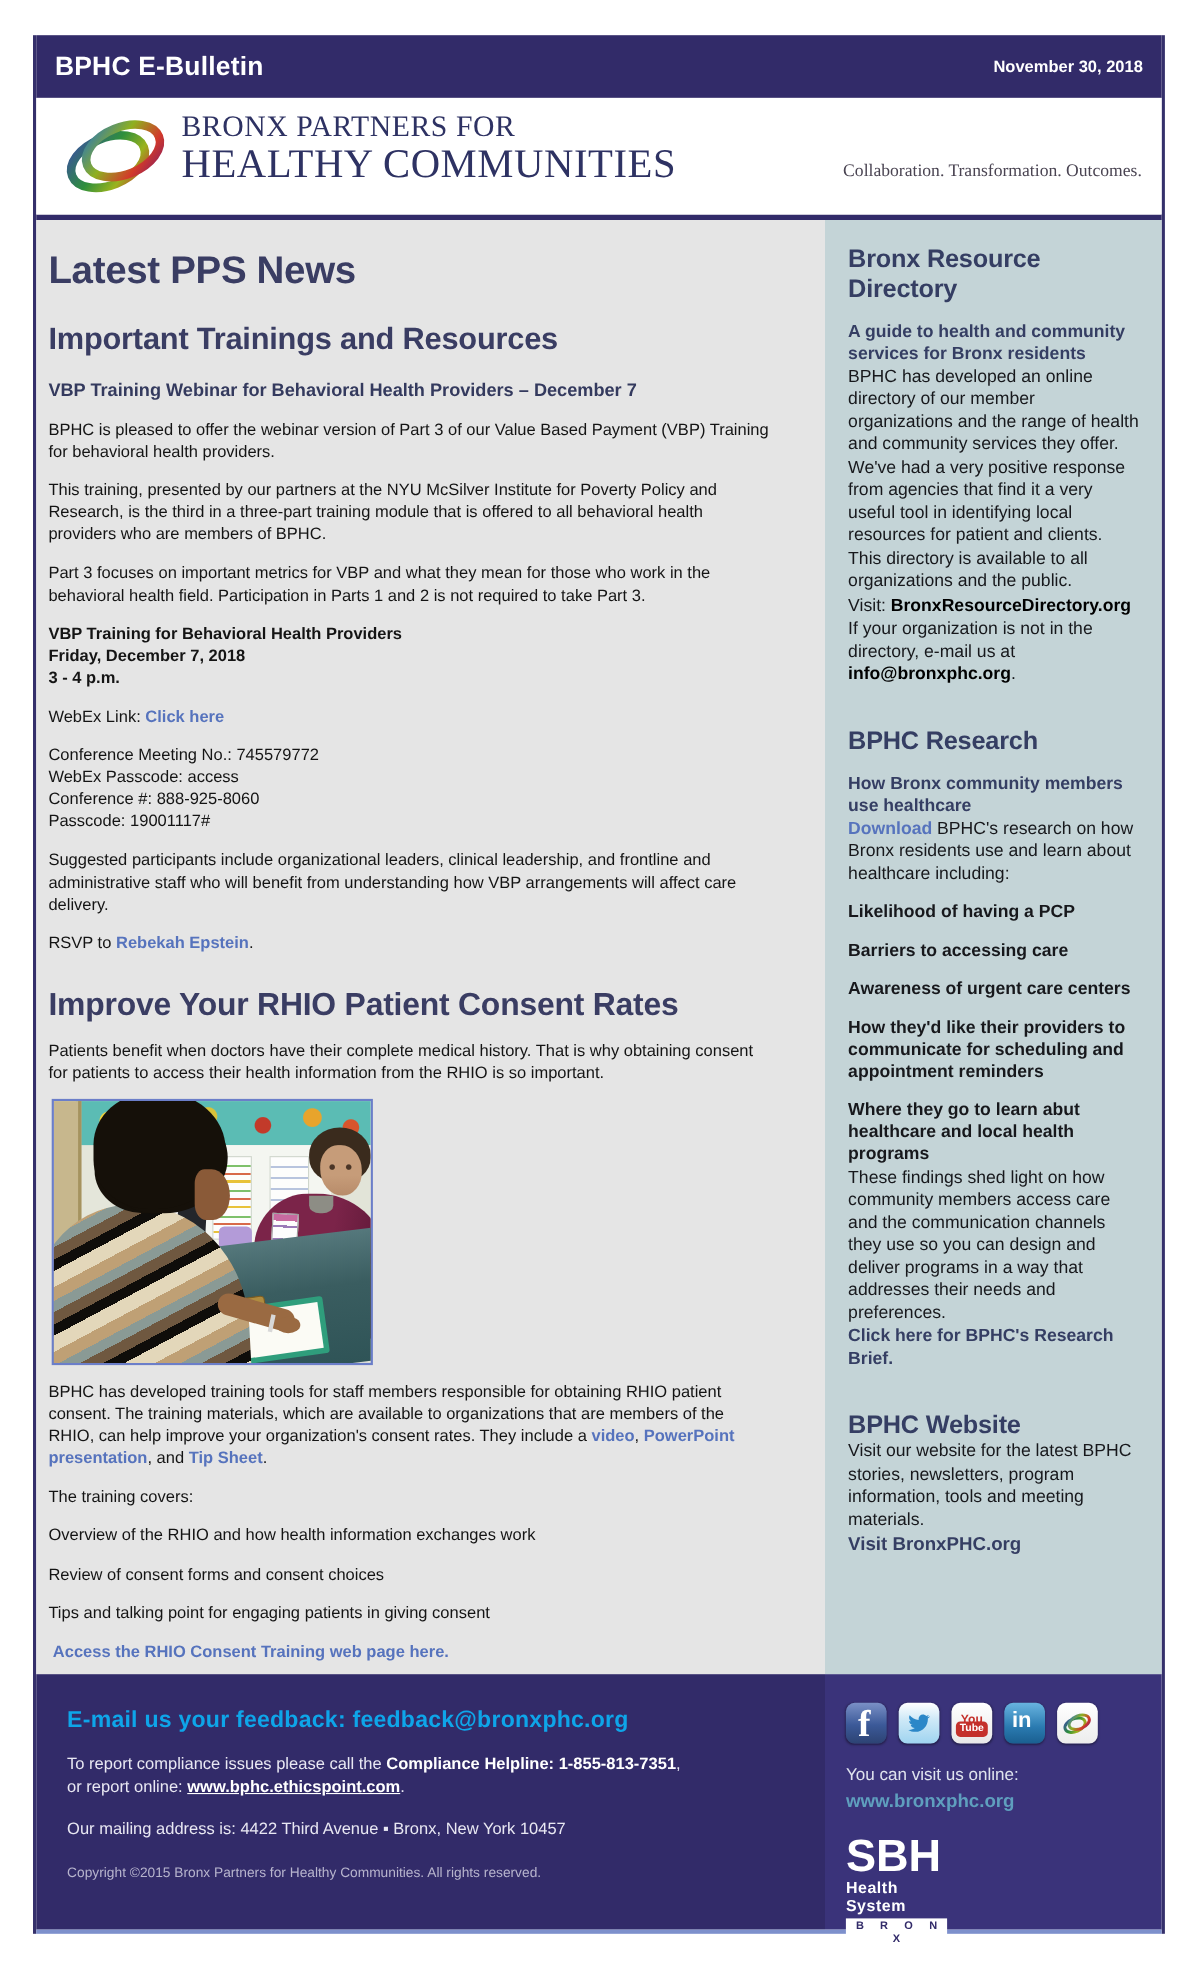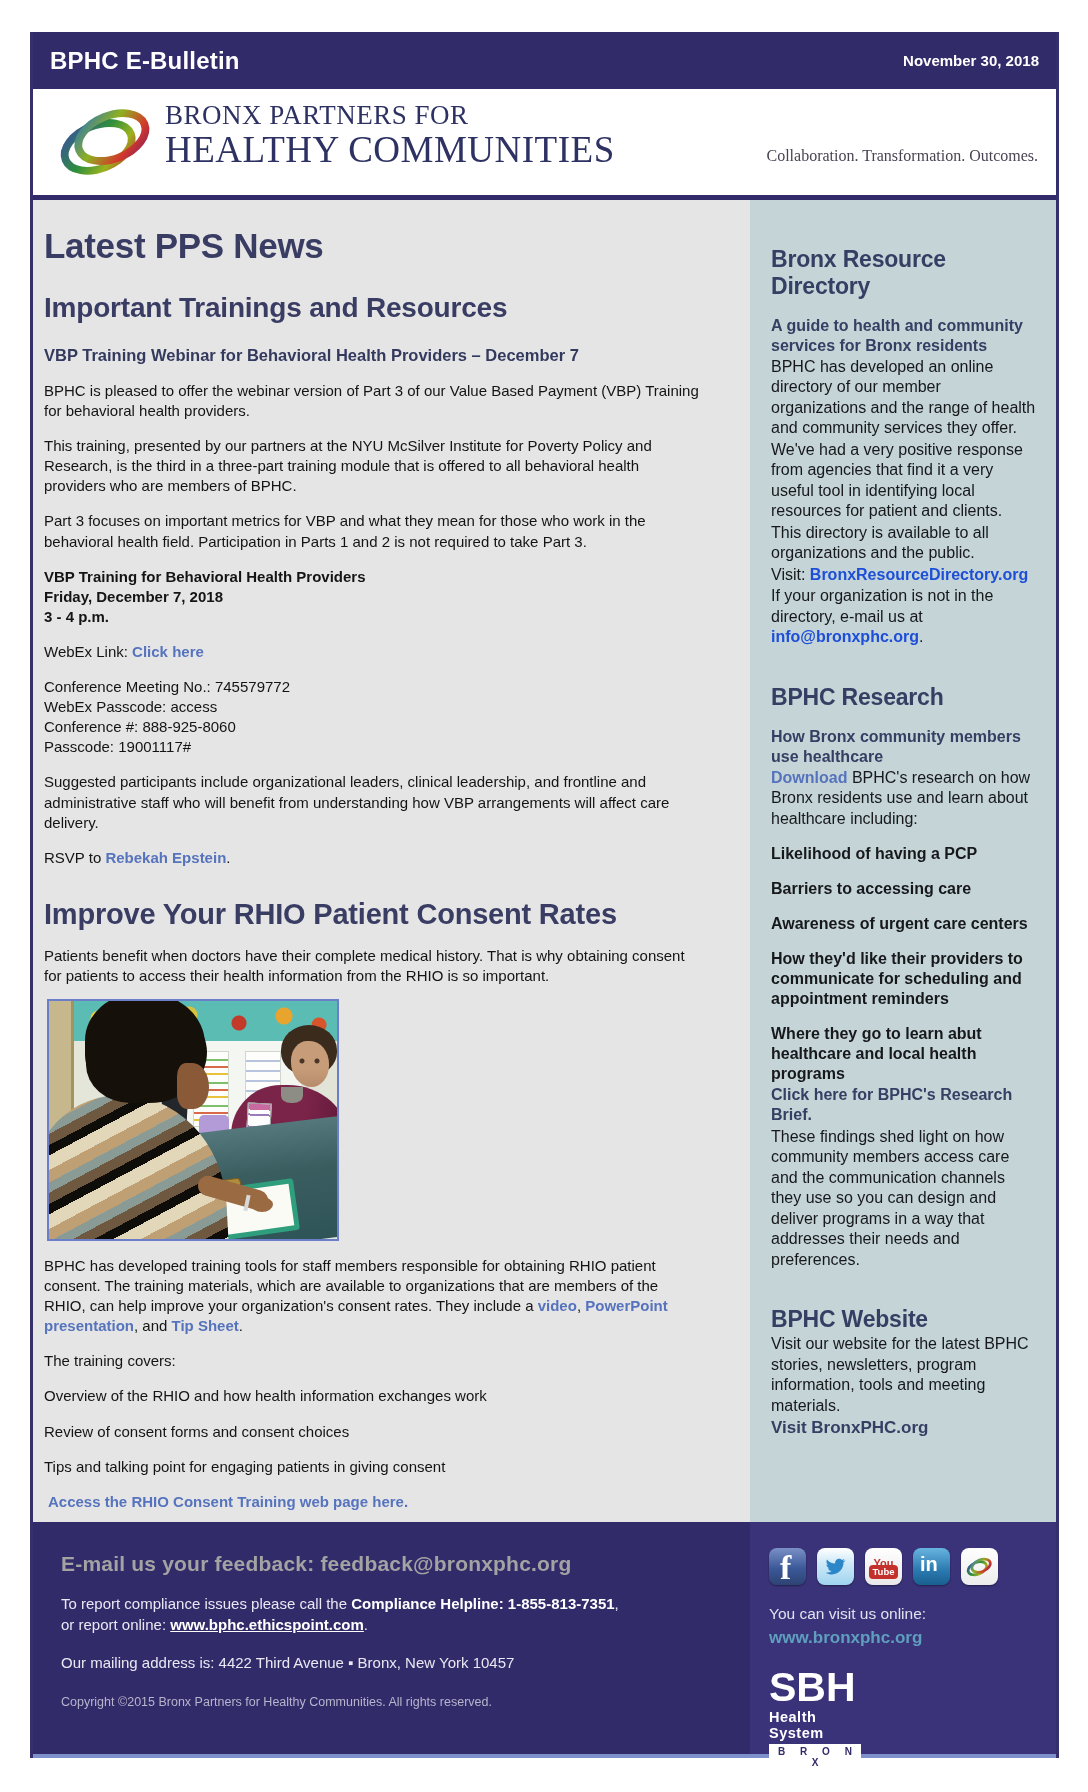--- a/index.html
+++ b/index.html
@@ -15,43 +15,43 @@
   .logo{position:absolute;left:24px;top:13px;width:98px;height:80px;}
   .brand-text{position:absolute;left:132px;top:12px;font-family:"Liberation Serif","DejaVu Serif",serif;color:#2e3263;line-height:1.08;}
   .brand-l1{font-size:27px;letter-spacing:0.5px;}
   .brand-l2{font-size:37px;letter-spacing:0.5px;}
   .tagline{position:absolute;right:18px;top:58px;font-family:"Liberation Serif","DejaVu Serif",serif;
     font-size:16px;color:#4a4452;text-align:center;}
   .divider{height:5px;background:#322b69;}
   
   .body-row{display:flex;min-height:1322px;}
   .main{width:717px;box-sizing:border-box;padding:10px 46px 0 11px;background:#e5e5e5;}
-  .sidebar{width:306px;box-sizing:border-box;background:#c4d4d7;padding:40px 20px 0 21px;}
+  .sidebar{width:306px;box-sizing:border-box;background:#c4d4d7;padding:16px 20px 0 21px;}
   
   .h1{font-size:35px;font-weight:bold;color:#3a3d63;margin:16px 0 0 0;letter-spacing:-0.3px;}
   .h2{font-size:28px;font-weight:bold;color:#3a3d63;margin:26px 0 0 0;letter-spacing:-0.2px;}
   .h2b{font-size:29px;font-weight:bold;color:#3a3d63;margin:30px 0 0 0;letter-spacing:-0.2px;}
   .h3{font-size:16.5px;font-weight:bold;color:#343a5e;margin:22px 0 16px 0;}
   .p{font-size:15px;line-height:1.34;color:#141414;margin:15px 0 0 0;}
   .pb{font-weight:bold;}
   .l-blue{color:#5673bd;font-weight:bold;cursor:pointer;text-decoration:none;}
   .photo-wrap{margin:13px 0 0 3px;}
   
   .sb-h{font-size:23px;font-weight:bold;color:#353e63;margin:36px 0 0 0;letter-spacing:-0.2px;}
   .sb-h.first{margin-top:6px;}
   .sb-sub{font-size:16px;font-weight:bold;color:#353e63;line-height:1.25;margin:16px 0 0 0;}
   .sb-p{font-size:16px;line-height:1.28;color:#17181c;margin:1px 0 0 0;}
   .sb-item{font-size:16px;line-height:1.25;color:#17181c;font-weight:bold;margin:15px 0 0 0;}
-  .l-navy{color:#1d4ed8;font-weight:bold;cursor:pointer;}
+  .l-navy{color:#000000;font-weight:bold;cursor:pointer;}
   .l-navy2{color:#353e63;font-weight:bold;cursor:pointer;}
   
   .footer{display:flex;border-bottom:4px solid #7d90cc;}
   .f-left{width:717px;box-sizing:border-box;background:#322b69;padding:30px 30px 0 28px;height:232px;}
   .f-right{width:306px;box-sizing:border-box;background:#3a337a;padding:26px 0 0 19px;height:232px;}
-  .f-h{font-size:21px;font-weight:bold;color:#a3a3a3;letter-spacing:0.2px;}
+  .f-h{font-size:21px;font-weight:bold;color:#0ea5e9;letter-spacing:0.2px;}
   .f-p{font-size:15px;color:#e9e8f3;line-height:1.4;margin-top:17px;}
   .f-b{color:#ffffff;font-weight:bold;}
   .f-u{text-decoration:underline;}
   .f-copy{font-size:12.5px;color:#b7b4cd;margin-top:22px;}
   .socials{display:flex;gap:11px;}
   .sicon{width:37px;height:37px;border-radius:8px;position:relative;overflow:hidden;
     box-shadow:0 1px 2px rgba(0,0,0,0.4);}
   .si-fb{background:linear-gradient(180deg,#7a90c6 0%,#3b5998 55%,#2d4373 100%);}
   .si-fb span{position:absolute;left:11px;top:1px;color:#fff;font-family:"Liberation Serif",serif;font-weight:bold;font-size:34px;}
   .si-tw{background:linear-gradient(180deg,#ffffff 0%,#cfe9f7 40%,#9fd4f0 100%);}
@@ -238,22 +238,22 @@
       <div class="sb-p"><span>If your organization is not in the directory, e-mail us at </span><span class="l-navy">info@bronxphc.org</span><span>.</span></div>
 
       <div class="sb-h">BPHC Research</div>
       <div class="sb-sub">How Bronx community members use healthcare</div>
       <div class="sb-p"><span class="l-blue">Download</span><span> BPHC's research on how Bronx residents use and learn about healthcare including:</span></div>
       <div class="sb-item">Likelihood of having a PCP</div>
       <div class="sb-item">Barriers to accessing care</div>
       <div class="sb-item">Awareness of urgent care centers</div>
       <div class="sb-item">How they'd like their providers to communicate for scheduling and appointment reminders</div>
       <div class="sb-item">Where they go to learn abut healthcare and local health programs</div>
+      <div class="sb-p">These findings shed light on how community members access care and the communication channels they use so you can design and deliver programs in a way that addresses their needs and preferences.</div>
       <div class="sb-p l-navy2">Click here for BPHC's Research Brief.</div>
-      <div class="sb-p">These findings shed light on how community members access care and the communication channels they use so you can design and deliver programs in a way that addresses their needs and preferences.</div>
 
       <div class="sb-h">BPHC Website</div>
       <div class="sb-p">Visit our website for the latest BPHC stories, newsletters, program information, tools and meeting materials.</div>
       <div class="sb-p l-navy2" style="font-size:17px;">Visit BronxPHC.org</div>
     </div>
   </div>
 
   <div class="footer">
     <div class="f-left">
       <div class="f-h"><span>E-mail us your feedback: </span><span>feedback@bronxphc.org</span></div>

